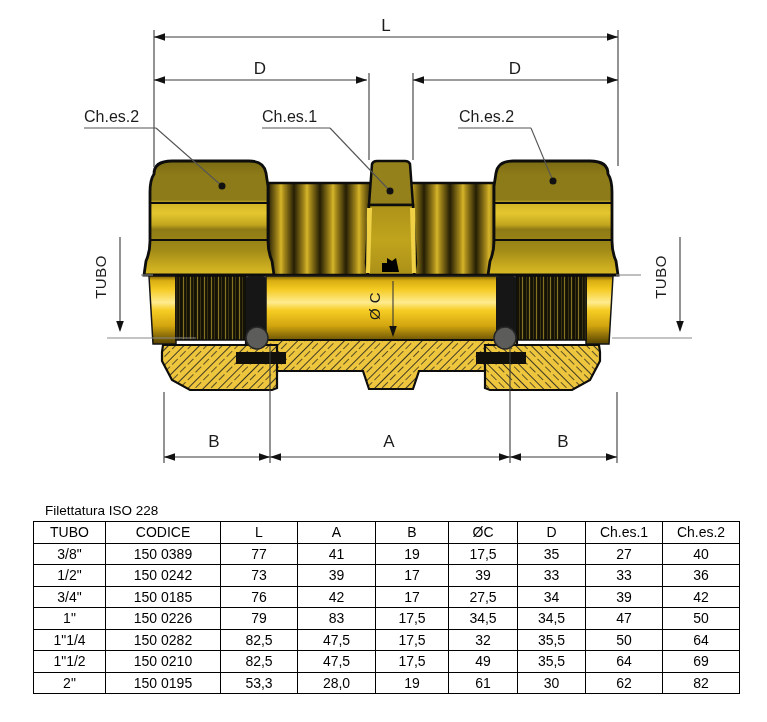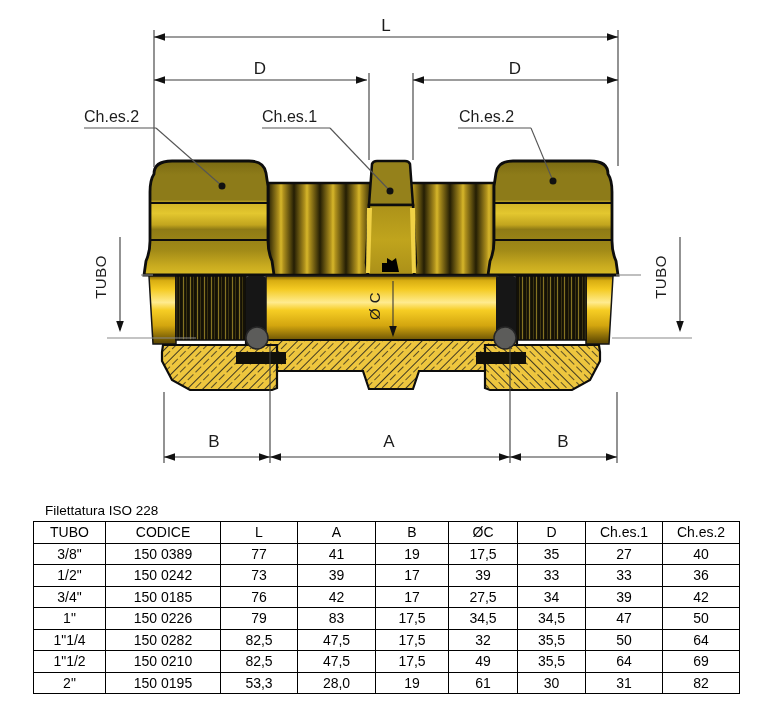--- a/index.html
+++ b/index.html
@@ -276,18 +276,18 @@
           <td>69</td>
       </tr>
       <tr>
         <td>2"</td>
           <td class="codice">150 0195</td>
           <td>53,3</td>
           <td>28,0</td>
           <td>19</td>
           <td>61</td>
           <td>30</td>
-          <td>31</td>
+          <td>62</td>
           <td>82</td>
       </tr>
     </tbody>
   </table>
 </div>
 
 </body></html>

